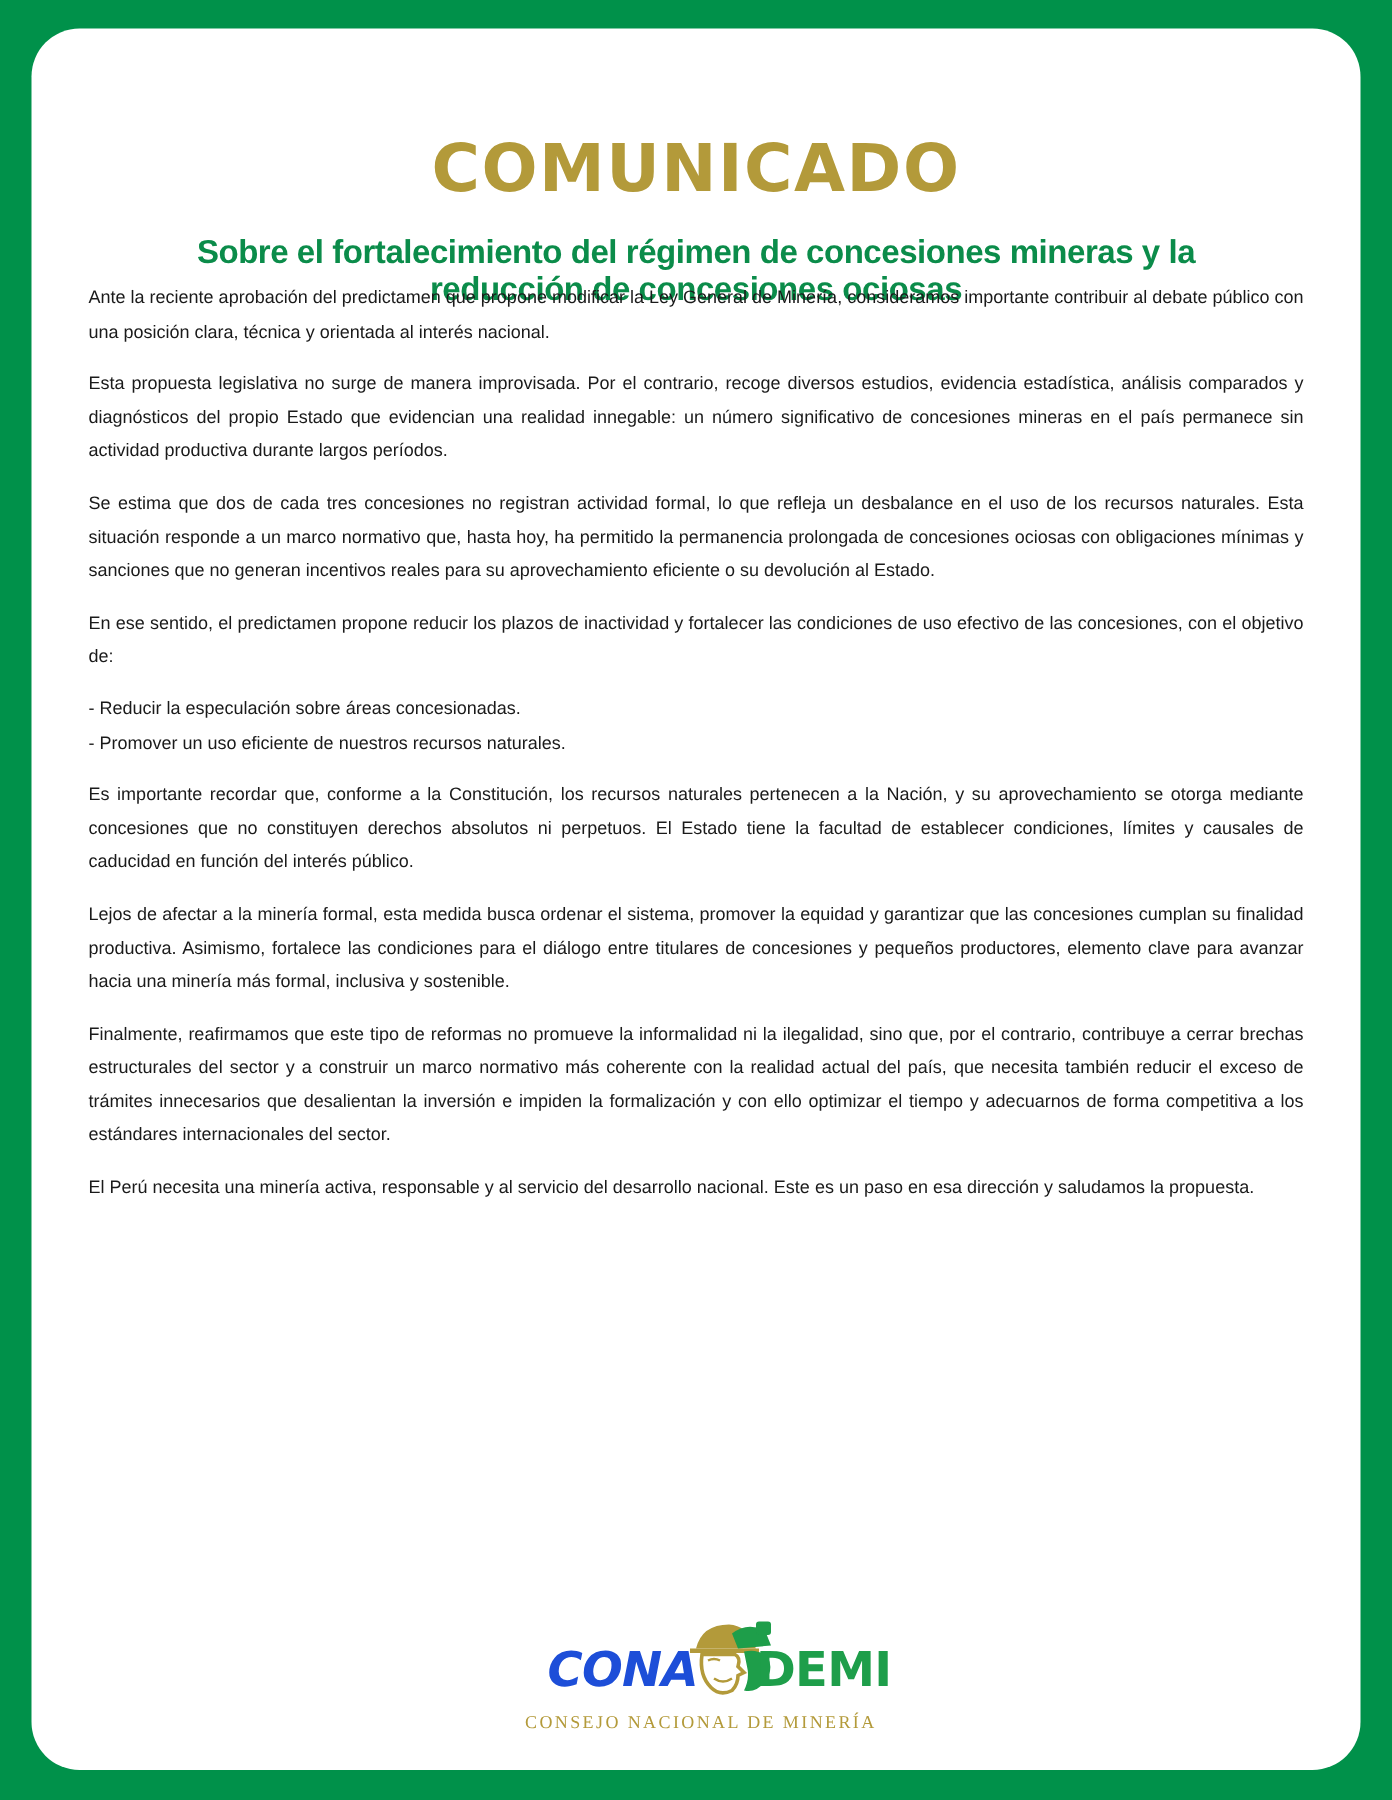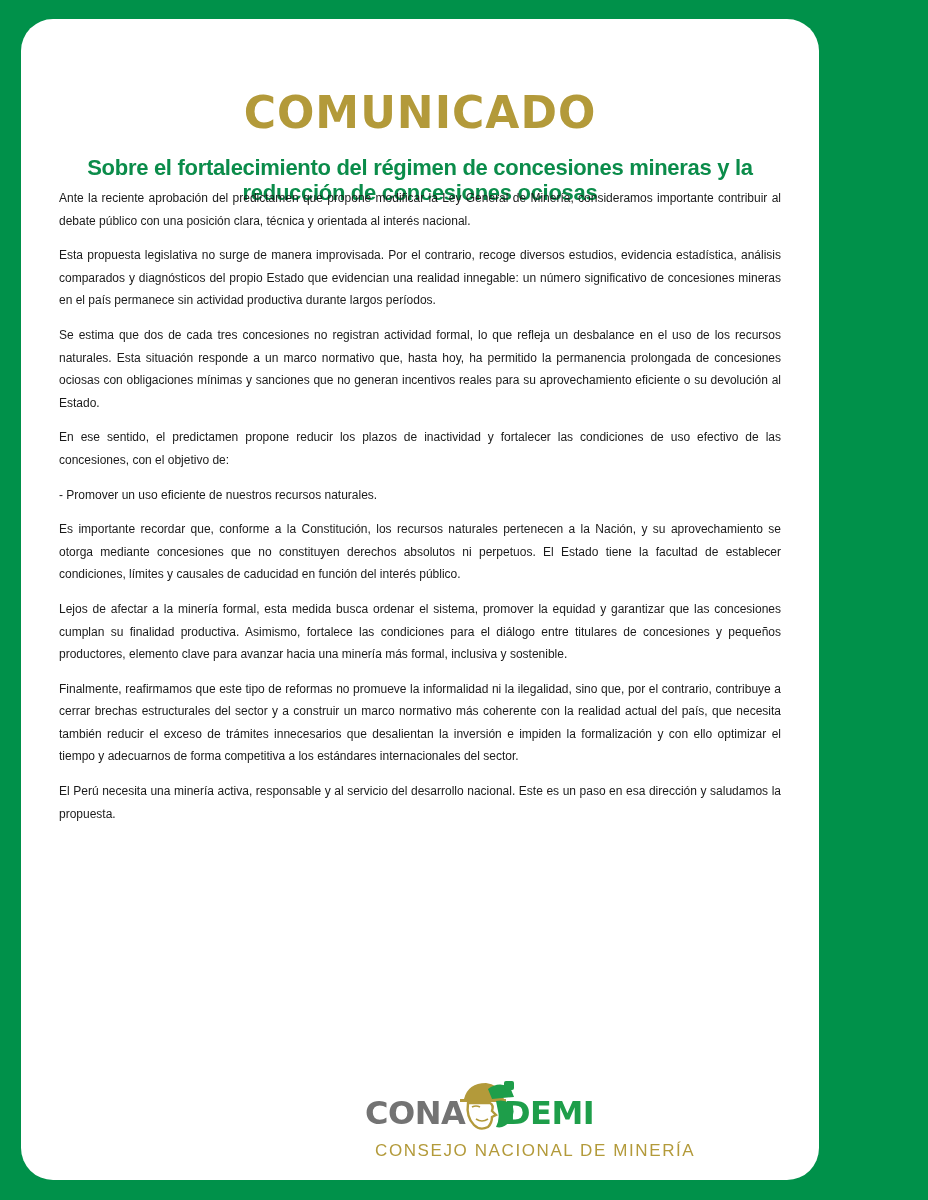--- a/index.html
+++ b/index.html
@@ -6,21 +6,21 @@
     body {
       width: 928px; height: 1200px;
       background: #00914A;
       position: relative;
       overflow: hidden;
       font-family: "Liberation Sans", sans-serif;
     }
     .card {
       position: absolute;
       left: 21px; top: 19px;
-      width: 798px; height: 1161px;
+      width: 886px; height: 1161px;
       background: #ffffff;
       border-radius: 32px;
     }
     .title {
       position: absolute;
       left: 0; right: 0; top: 68px;
       text-align: center;
       color: #B39A3A;
       font-family: "DejaVu Sans", sans-serif;
       font-weight: bold;
@@ -62,50 +62,52 @@
     }
     .logo-word {
       position: absolute;
       top: 20px;
       font-family: "DejaVu Sans", sans-serif;
       font-weight: bold;
       font-size: 32px;
       line-height: 36px;
       letter-spacing: -0.5px;
     }
-    .logo-cona { left: 19px; color: #737373; }
+    .logo-cona { left: 19px; color: #1d4ed8; font-style: italic; }
     .logo-demi { left: 158px; color: #1E9E4A; text-align: center; }
     .logo-mascot {
       position: absolute;
       left: 112px; top: 2px;
       width: 60px; height: 56px;
     }
     .logo-tagline {
       position: absolute;
-      left: 29px; top: 66px;
+      left: 4px; top: 66px;
       width: 240px;
       color: #B39A3A;
-      font-size: 17px;
+      font-size: 12px;
       letter-spacing: 1.6px;
       white-space: nowrap;
+      font-family: Liberation Serif, serif;
     }
   </style>
 </head>
 <body>
 
 <div class="card">
   <div class="title">COMUNICADO</div>
   <div class="subtitle">Sobre el fortalecimiento del régimen de concesiones mineras y la reducción de concesiones ociosas</div>
 
   <div class="body-text">
     <p>Ante la reciente aprobación del predictamen que propone modificar la Ley General de Minería, consideramos importante contribuir al debate público con una posición clara, técnica y orientada al interés nacional.</p>
     <p>Esta propuesta legislativa no surge de manera improvisada. Por el contrario, recoge diversos estudios, evidencia estadística, análisis comparados y diagnósticos del propio Estado que evidencian una realidad innegable: un número significativo de concesiones mineras en el país permanece sin actividad productiva durante largos períodos.</p>
     <p>Se estima que dos de cada tres concesiones no registran actividad formal, lo que refleja un desbalance en el uso de los recursos naturales. Esta situación responde a un marco normativo que, hasta hoy, ha permitido la permanencia prolongada de concesiones ociosas con obligaciones mínimas y sanciones que no generan incentivos reales para su aprovechamiento eficiente o su devolución al Estado.</p>
     <p>En ese sentido, el predictamen propone reducir los plazos de inactividad y fortalecer las condiciones de uso efectivo de las concesiones, con el objetivo de:</p>
     <ul>
+      <li>- Reducir la especulación sobre áreas concesionadas.</li>
       <li>- Promover un uso eficiente de nuestros recursos naturales.</li>
     </ul>
     <p>Es importante recordar que, conforme a la Constitución, los recursos naturales pertenecen a la Nación, y su aprovechamiento se otorga mediante concesiones que no constituyen derechos absolutos ni perpetuos. El Estado tiene la facultad de establecer condiciones, límites y causales de caducidad en función del interés público.</p>
     <p>Lejos de afectar a la minería formal, esta medida busca ordenar el sistema, promover la equidad y garantizar que las concesiones cumplan su finalidad productiva. Asimismo, fortalece las condiciones para el diálogo entre titulares de concesiones y pequeños productores, elemento clave para avanzar hacia una minería más formal, inclusiva y sostenible.</p>
     <p>Finalmente, reafirmamos que este tipo de reformas no promueve la informalidad ni la ilegalidad, sino que, por el contrario, contribuye a cerrar brechas estructurales del sector y a construir un marco normativo más coherente con la realidad actual del país, que necesita también reducir el exceso de trámites innecesarios que desalientan la inversión e impiden la formalización y con ello optimizar el tiempo y adecuarnos de forma competitiva a los estándares internacionales del sector.</p>
     <p>El Perú necesita una minería activa, responsable y al servicio del desarrollo nacional. Este es un paso en esa dirección y saludamos la propuesta.</p>
   </div>
 
   <div class="logo">
     <span class="logo-word logo-cona">CONA</span>

